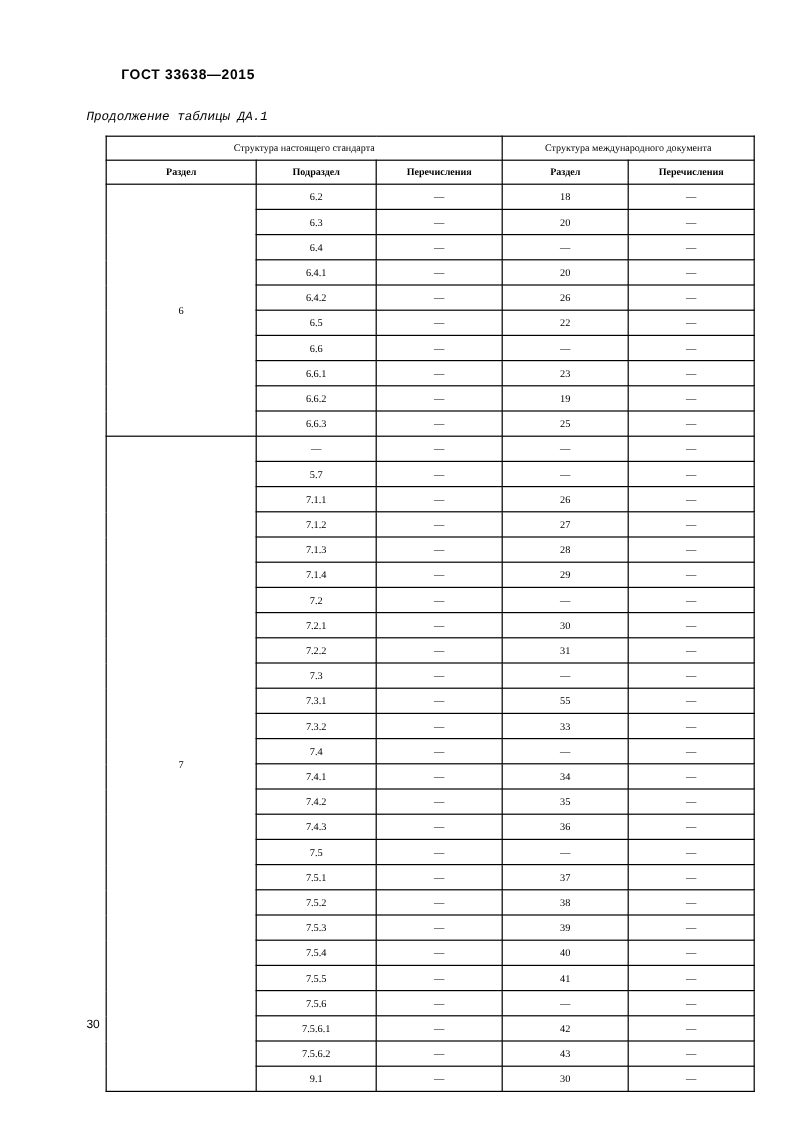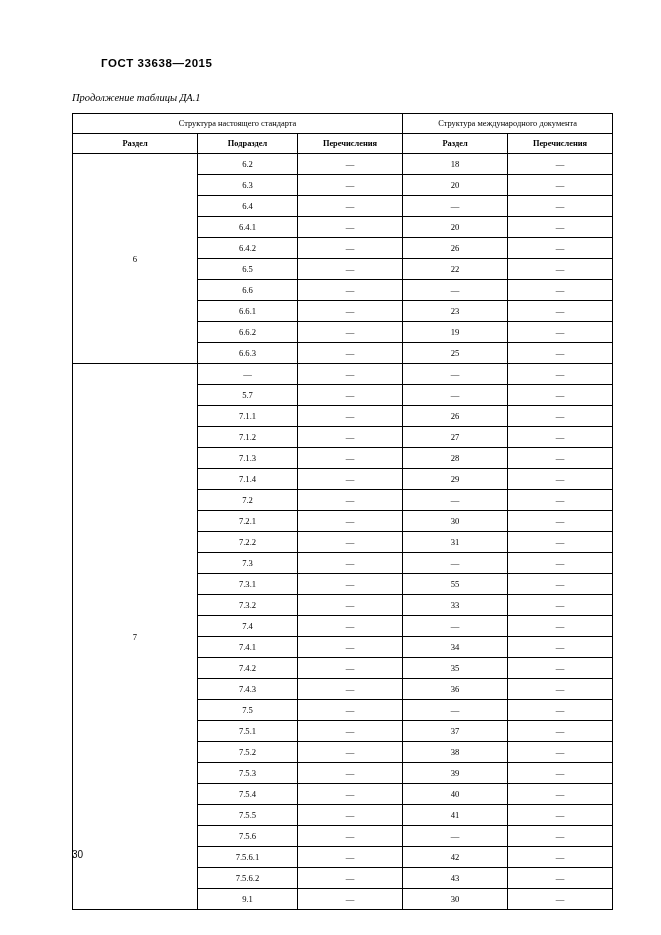--- a/index.html
+++ b/index.html
@@ -28,27 +28,27 @@
     font-family: "Liberation Sans", sans-serif;
     font-weight: bold;
     font-size: 11.5px;
     letter-spacing: 0.6px;
     margin-left: 29px;
   }
   .table-caption {
     position: absolute;
     left: 72px;
     top: 92px;
-    font-family: Liberation Serif, serif;
+    font-family: Liberation Mono, monospace;
     font-style: italic;
     font-size: 10.5px;
   }
   table.da1 {
     position: absolute;
-    left: 72px;
+    left: 88px;
     top: 113px;
     width: 540px;
     border-collapse: collapse;
     table-layout: fixed;
     font-size: 8.6px;
     font-family: "Liberation Serif", serif;
   }
   table.da1 td, table.da1 th {
     border: 1px solid #000000;
     text-align: center;

